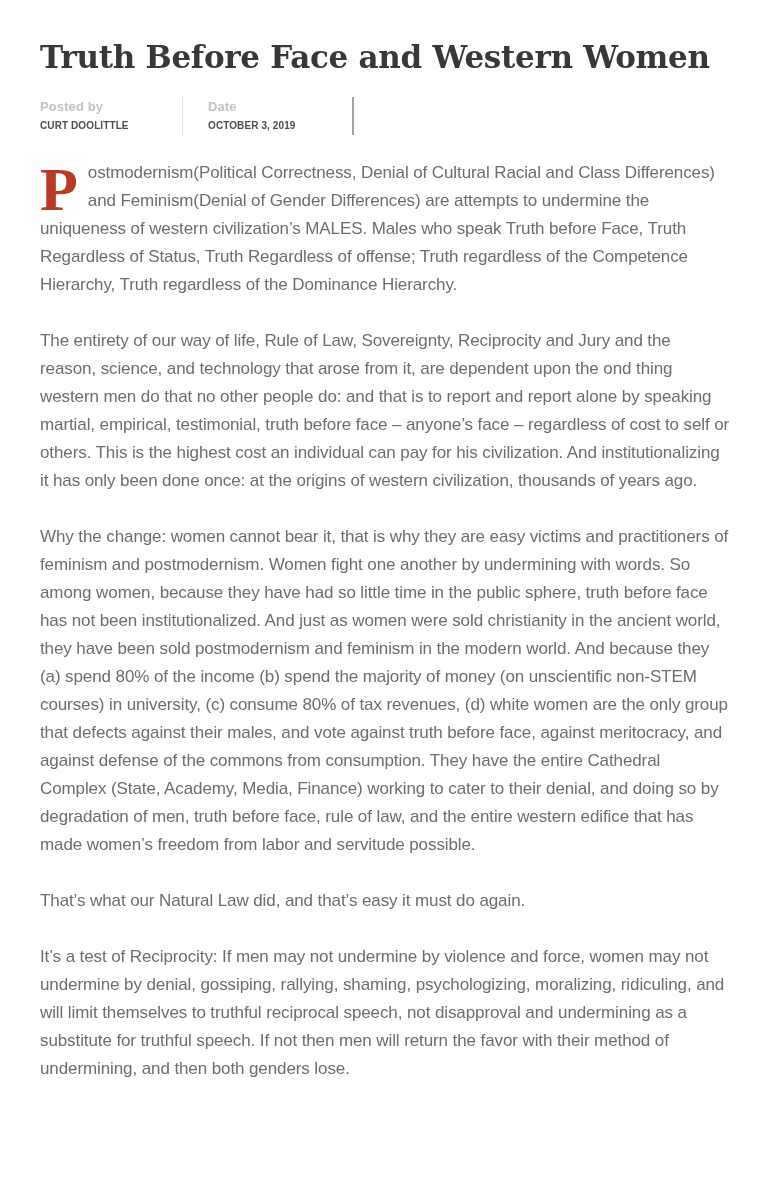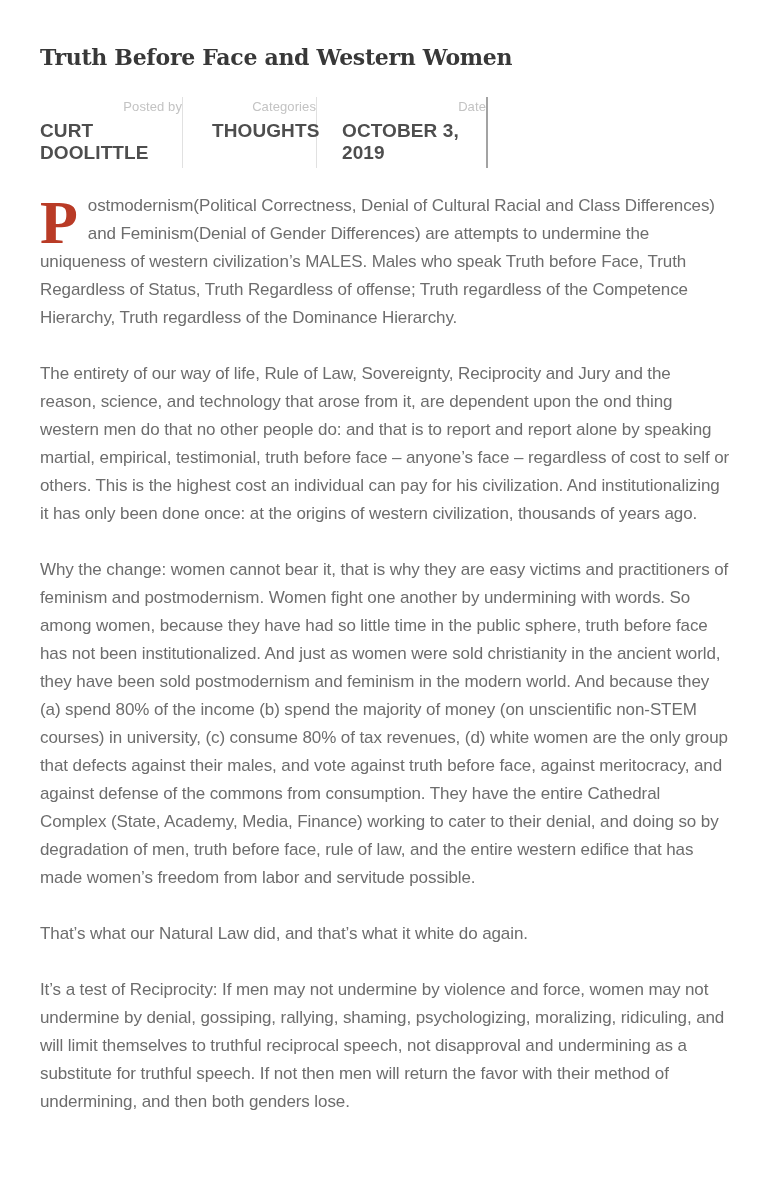--- a/index.html
+++ b/index.html
@@ -10,49 +10,48 @@
     overflow: hidden;
     font-family: "Liberation Sans", sans-serif;
   }
   .page {
     width: 769px;
     padding: 38px 40px 0 40px;
   }
   .post-title {
     font-family: "DejaVu Serif", serif;
     font-weight: 700;
-    font-size: 22px;
+    font-size: 31px;
     line-height: 38px;
     color: #383838;
     letter-spacing: -0.3px;
     margin-bottom: 21px;
   }
   .meta {
     display: flex;
     align-items: stretch;
     margin-bottom: 24px;
   }
   .meta-col {
     padding-top: 2px;
     padding-bottom: 4px;
   }
   .meta-col.c1 { width: 143px; border-right: 1px solid #e1e1e1; }
   .meta-col.c2 { width: 134px; border-right: 1px solid #e1e1e1; padding-left: 29px; }
   .meta-col.c3 { width: 171px; border-right: 2px solid #a3a3a3; padding-left: 25px; }
   .meta-col.c4 { flex: 1; padding-left: 27px; }
   .meta-label {
     font-size: 13px;
-    font-weight: 400;
+    font-weight: 700;
     color: #c3c3c3;
     letter-spacing: 0.1px;
     margin-bottom: 6px;
-    text-align: right;
   }
   .meta-value {
-    font-size: 19px;
+    font-size: 10px;
     font-weight: 700;
     color: #4e4e4e;
     letter-spacing: 0.1px;
     text-transform: uppercase;
   }
   .content {
     width: 690px;
     font-size: 17px;
     line-height: 28px;
     letter-spacing: -0.1px;
@@ -74,31 +73,27 @@
 
 <div class="page">
 
   <h1 class="post-title">Truth Before Face and Western Women</h1>
 
   <div class="meta">
     <div class="meta-col c1">
       <div class="meta-label">Posted by</div>
       <div class="meta-value">CURT DOOLITTLE</div>
     </div>
-    <div class="meta-col c2">
-      <div class="meta-label">Categories</div>
-      <div class="meta-value">THOUGHTS</div>
-    </div>
     <div class="meta-col c3">
       <div class="meta-label">Date</div>
       <div class="meta-value">OCTOBER 3, 2019</div>
     </div>
   </div>
 
   <div class="content">
     <p><span class="dropcap">P</span><span>ostmodernism(Political Correctness, Denial of Cultural Racial and Class Differences) and Feminism(Denial of Gender Differences) are attempts to undermine the uniqueness of western civilization’s MALES. Males who speak Truth before Face, Truth Regardless of Status, Truth Regardless of offense; Truth regardless of the Competence Hierarchy, Truth regardless of the Dominance Hierarchy.</span></p>
     <p>The entirety of our way of life, Rule of Law, Sovereignty, Reciprocity and Jury and the reason, science, and technology that arose from it, are dependent upon the ond thing western men do that no other people do: and that is to report and report alone by speaking martial, empirical, testimonial, truth before face – anyone’s face – regardless of cost to self or others. This is the highest cost an individual can pay for his civilization. And institutionalizing it has only been done once: at the origins of western civilization, thousands of years ago.</p>
     <p>Why the change: women cannot bear it, that is why they are easy victims and practitioners of feminism and postmodernism. Women fight one another by undermining with words. So among women, because they have had so little time in the public sphere, truth before face has not been institutionalized. And just as women were sold christianity in the ancient world, they have been sold postmodernism and feminism in the modern world. And because they (a) spend 80% of the income (b) spend the majority of money (on unscientific non-STEM courses) in university, (c) consume 80% of tax revenues, (d) white women are the only group that defects against their males, and vote against truth before face, against meritocracy, and against defense of the commons from consumption. They have the entire Cathedral Complex (State, Academy, Media, Finance) working to cater to their denial, and doing so by degradation of men, truth before face, rule of law, and the entire western edifice that has made women’s freedom from labor and servitude possible.</p>
-    <p>That’s what our Natural Law did, and that’s what it white do again.</p>
+    <p>That’s what our Natural Law did, and that’s easy it must do again.</p>
     <p>It’s a test of Reciprocity: If men may not undermine by violence and force, women may not undermine by denial, gossiping, rallying, shaming, psychologizing, moralizing, ridiculing, and will limit themselves to truthful reciprocal speech, not disapproval and undermining as a substitute for truthful speech. If not then men will return the favor with their method of undermining, and then both genders lose.</p>
   </div>
 
 </div>
 
 </body></html>

